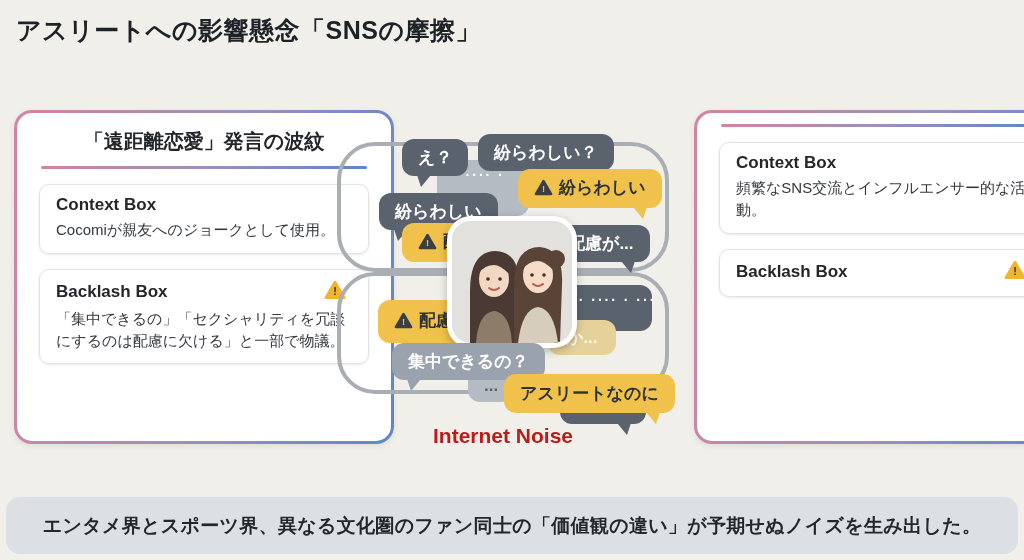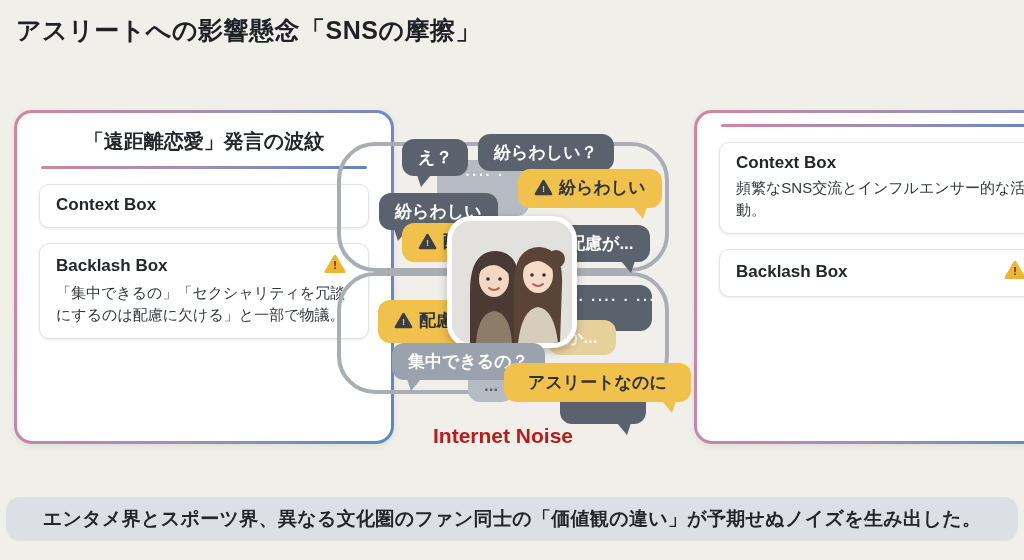--- a/index.html
+++ b/index.html
@@ -80,21 +80,21 @@
   }
   .photo svg { display:block; }
 
   .noise-caption {
     position:absolute; left:337px; top:424px; width:332px;
     text-align:center; font-size:21px; font-weight:800; color:#b91c1c; z-index:30;
   }
 
   
   .footer {
-    position:absolute; left:6px; top:497px; width:1012px; height:44px;
+    position:absolute; left:6px; top:497px; width:1012px; height:57px;
     background:#dcdfe3; border-radius:14px;
     display:flex; align-items:center; justify-content:center;
   }
   .footer-text { font-size:19px; font-weight:800; color:#23262b; letter-spacing:.3px; }
 
   
   #bub-dotted-top { z-index:2; }
   #bub-eh, #bub-douiu { z-index:4; }
   #bub-magira-y, #bub-magira-g { z-index:5; }
   #bub-hairyo-up, #bub-hairyo-ga, #bub-hairyo-low, #bub-dark-dotted, #bub-ka { z-index:6; }
@@ -111,20 +111,21 @@
 <div class="link-rect upper"></div>
 <div class="link-rect lower"></div>
 
 <div class="panel left">
   <div class="panel-header">「遠距離恋愛」発言の波紋</div>
   <div class="panel-underline"></div>
   <div class="card">
     <div class="card-title-row">
       <span class="card-title">Context Box</span>
     </div>
+    <div class="card-body">Cocomiが親友へのジョークとして使用。</div>
   </div>
   <div class="card">
     <div class="card-title-row">
       <span class="card-title">Backlash Box</span>
       <span class="warn">
         <svg width="22" height="20" viewBox="0 0 24 22">
             <path d="M12 2.5 L22 19.5 H2 Z" fill="#f0b42e" stroke="#f0b42e" stroke-width="3" stroke-linejoin="round"></path>
             <text x="12" y="17" text-anchor="middle" font-size="12" font-weight="bold" fill="#3a3226">!</text>
           </svg>
       </span>
@@ -194,21 +195,21 @@
 <div class="bub dark t-bl dots-face" id="bub-dark-dotted" style="left:556px; top:285px; width:96px; height:46px;">·· ···· · ···</div>
 
 <div class="bub pale" id="bub-ka" style="left:548px; top:320px; padding:6px 18px;">か...</div>
 
 <div class="bub dark t-br" id="bub-dark-br" style="left:560px; top:380px; width:86px; height:44px;"></div>
 
 <div class="bub medgray t-bl" id="bub-shuchu" style="left:392px; top:343px;">集中できるの？</div>
 
 <div class="bub ltgray" id="bub-dots-small" style="left:468px; top:370px; padding:6px 16px; color:#5a626d;">...</div>
 
-<div class="bub yellow t-br" id="bub-athlete" style="left:504px; top:363px; padding:8px 24px;font-family:Liberation Serif, serif;">アスリートなのに</div>
+<div class="bub yellow t-br" id="bub-athlete" style="left:504px; top:374px; padding:8px 16px;font-family:Liberation Serif, serif;">アスリートなのに</div>
 
 <div class="photo">
   <svg width="120" height="122" viewBox="0 0 120 122">
     <rect width="120" height="122" fill="#e3e1de"></rect>
 
     <path d="M18 122 L18 70 Q18 30 44 30 Q68 32 66 62 L64 122 Z" fill="#4a3a33"></path>
     <ellipse cx="42" cy="58" rx="15" ry="18" fill="#f2d7c2"></ellipse>
     <path d="M27 52 Q30 34 44 34 Q57 36 56 52 Q48 44 42 44 Q33 44 27 52 Z" fill="#4a3a33"></path>
     <circle cx="36" cy="58" r="1.8" fill="#3a2f2a"></circle>
     <circle cx="48" cy="58" r="1.8" fill="#3a2f2a"></circle>

